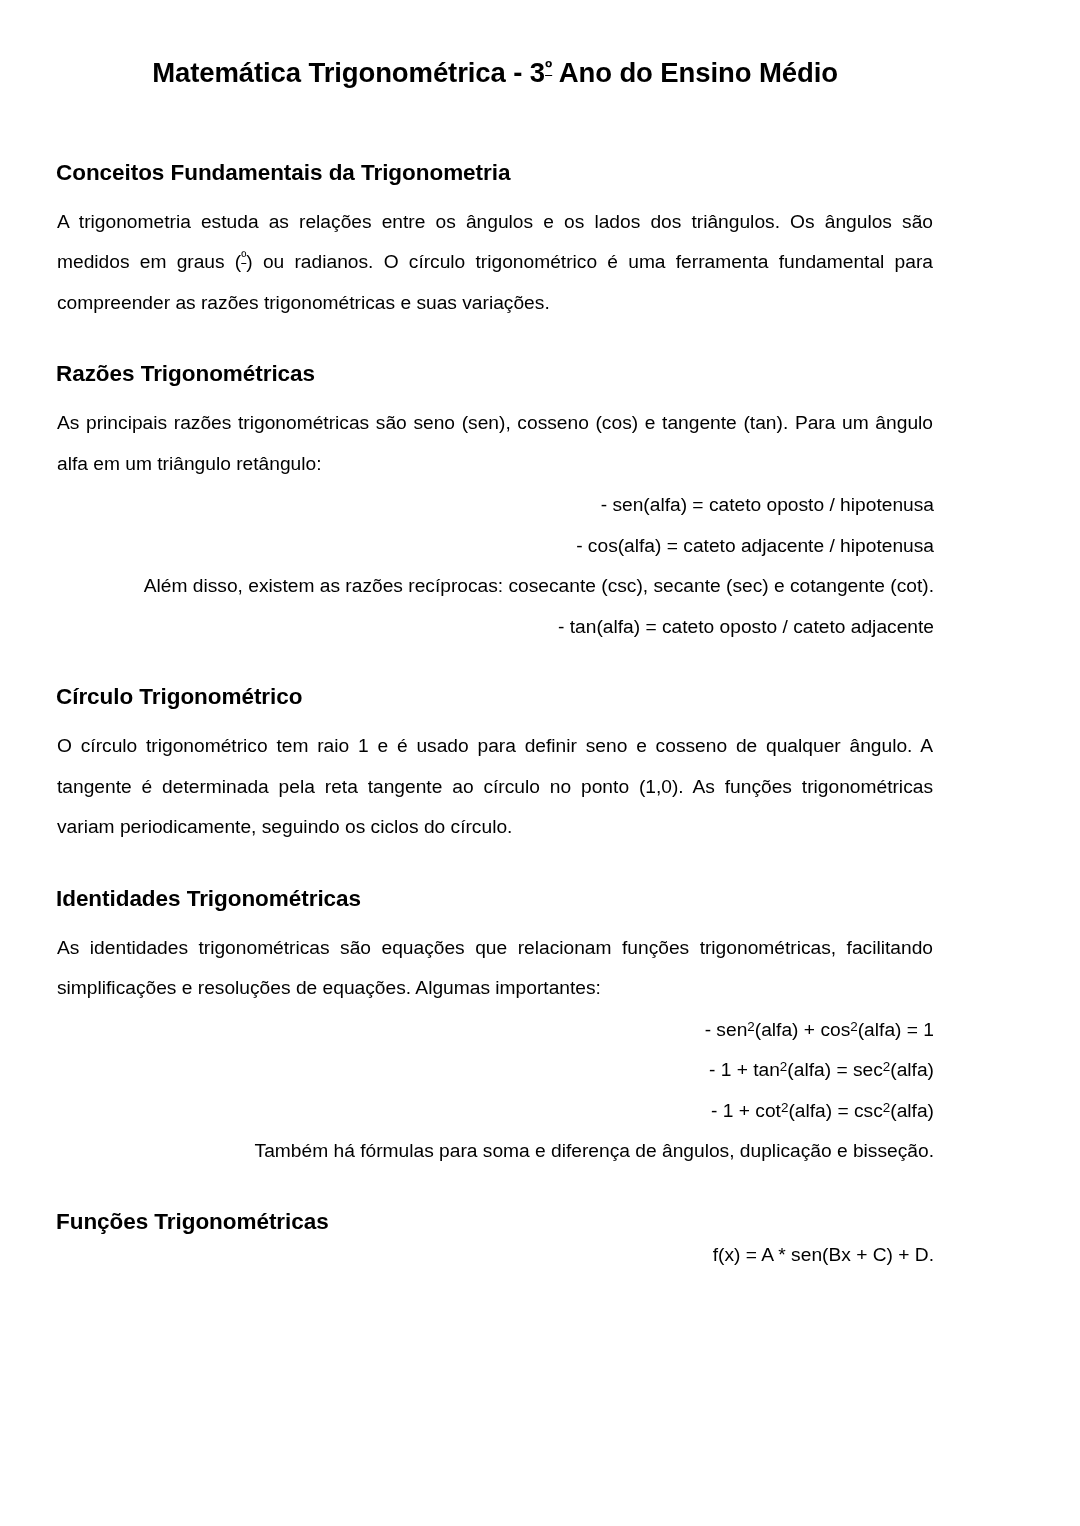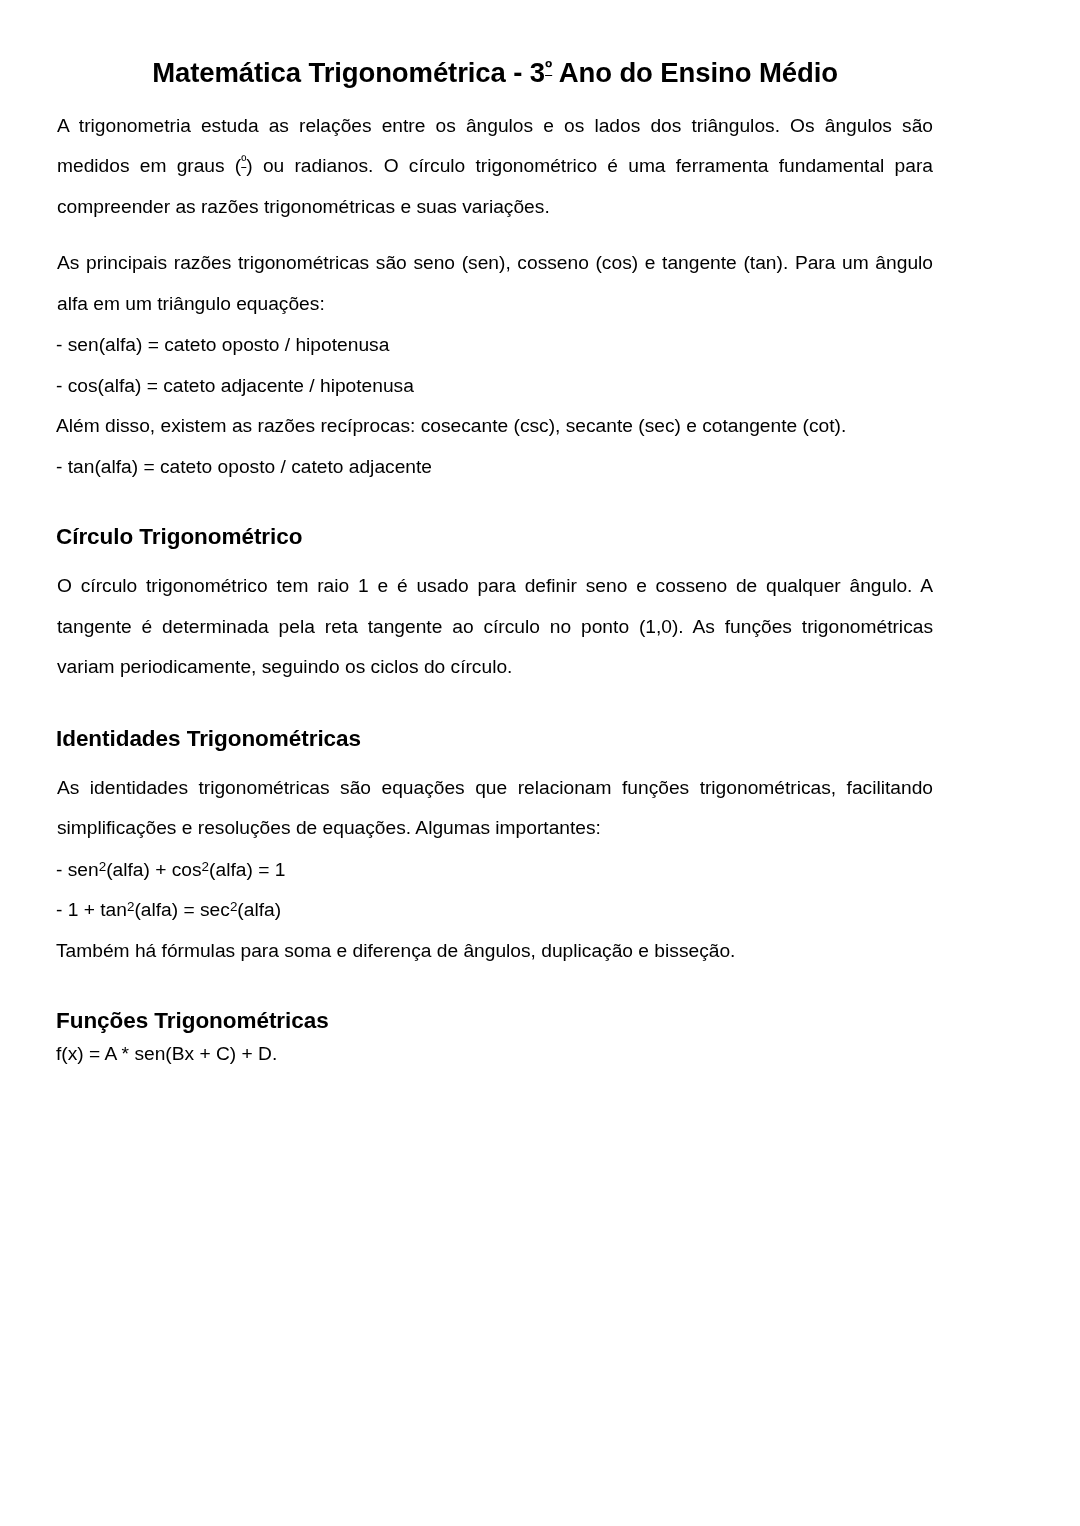--- a/index.html
+++ b/index.html
@@ -52,21 +52,21 @@
     font-size: 19.2px;
     line-height: 40.5px;
     text-align: justify;
     text-justify: inter-word;
     letter-spacing: 0px;
   }
   .line {
     margin: 0;
     font-size: 19.2px;
     line-height: 40.5px;
-    text-align: left;
+    text-align: right;
     white-space: nowrap;
   }
 
   sup.ord {
     font-size: 0.72em;
     vertical-align: 0.42em;
     line-height: 0;
     text-decoration: underline;
     text-underline-offset: 1px;
   }
@@ -77,44 +77,47 @@
   }
 </style>
 </head>
 <body>
 
 <div class="page">
 
   <h1 class="doc-title"><span>Matemática Trigonométrica - 3</span><sup class="ord">º</sup><span> Ano do Ensino Médio</span></h1>
 
   <section class="section">
+    <h2 class="section-heading sec-gap-1">Conceitos Fundamentais da Trigonometria</h2>
     <p class="para"><span>A trigonometria estuda as relações entre os ângulos e os lados dos triângulos. Os ângulos são medidos em graus (</span><sup class="ord">º</sup><span>) ou radianos. O círculo trigonométrico é uma ferramenta fundamental para compreender as razões trigonométricas e suas variações.</span></p>
   </section>
 
   <section class="section">
-    <p class="para">As principais razões trigonométricas são seno (sen), cosseno (cos) e tangente (tan). Para um ângulo alfa em um triângulo equações:</p>
+    <h2 class="section-heading sec-gap">Razões Trigonométricas</h2>
+    <p class="para">As principais razões trigonométricas são seno (sen), cosseno (cos) e tangente (tan). Para um ângulo alfa em um triângulo retângulo:</p>
     <p class="line">- sen(alfa) = cateto oposto / hipotenusa</p>
     <p class="line">- cos(alfa) = cateto adjacente / hipotenusa</p>
     <p class="line">Além disso, existem as razões recíprocas: cosecante (csc), secante (sec) e cotangente (cot).</p>
     <p class="line">- tan(alfa) = cateto oposto / cateto adjacente</p>
   </section>
 
   <section class="section">
     <h2 class="section-heading sec-gap">Círculo Trigonométrico</h2>
     <p class="para">O círculo trigonométrico tem raio 1 e é usado para definir seno e cosseno de qualquer ângulo. A tangente é determinada pela reta tangente ao círculo no ponto (1,0). As funções trigonométricas variam periodicamente, seguindo os ciclos do círculo.</p>
   </section>
 
   <section class="section">
     <h2 class="section-heading sec-gap">Identidades Trigonométricas</h2>
     <p class="para">As identidades trigonométricas são equações que relacionam funções trigonométricas, facilitando simplificações e resoluções de equações. Algumas importantes:</p>
 
     <p class="line"><span>- sen</span><sup class="sq">2</sup><span>(alfa) + cos</span><sup class="sq">2</sup><span>(alfa) = 1</span></p>
 
     <p class="line"><span>- 1 + tan</span><sup class="sq">2</sup><span>(alfa) = sec</span><sup class="sq">2</sup><span>(alfa)</span></p>
 
+    <p class="line"><span>- 1 + cot</span><sup class="sq">2</sup><span>(alfa) = csc</span><sup class="sq">2</sup><span>(alfa)</span></p>
 
     <p class="line">Também há fórmulas para soma e diferença de ângulos, duplicação e bisseção.</p>
   </section>
 
   <section class="section">
     <h2 class="section-heading sec-gap">Funções Trigonométricas</h2>
     <p class="line">f(x) = A * sen(Bx + C) + D.</p>
   </section>
 
 </div>

